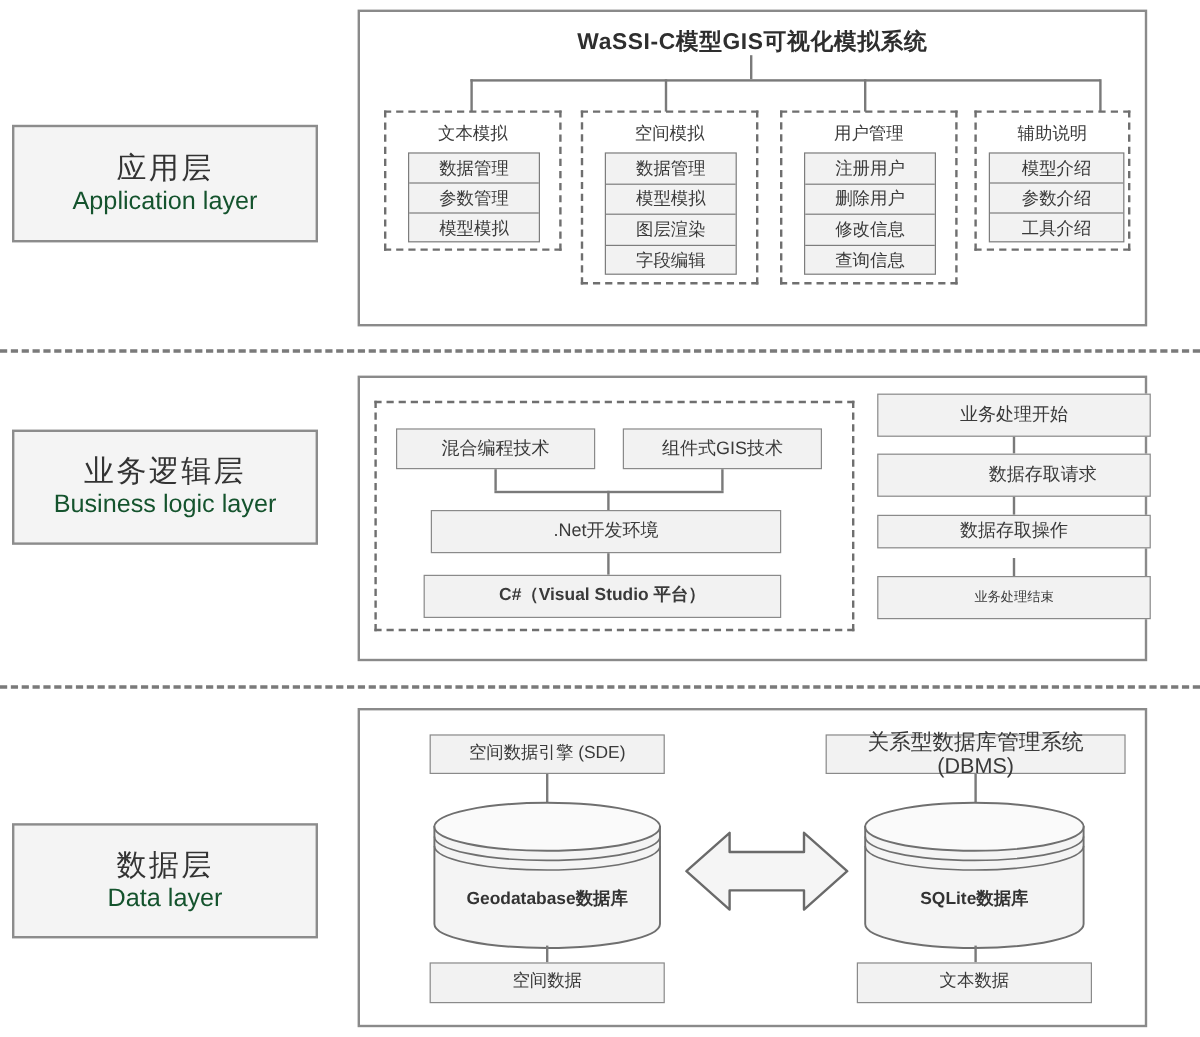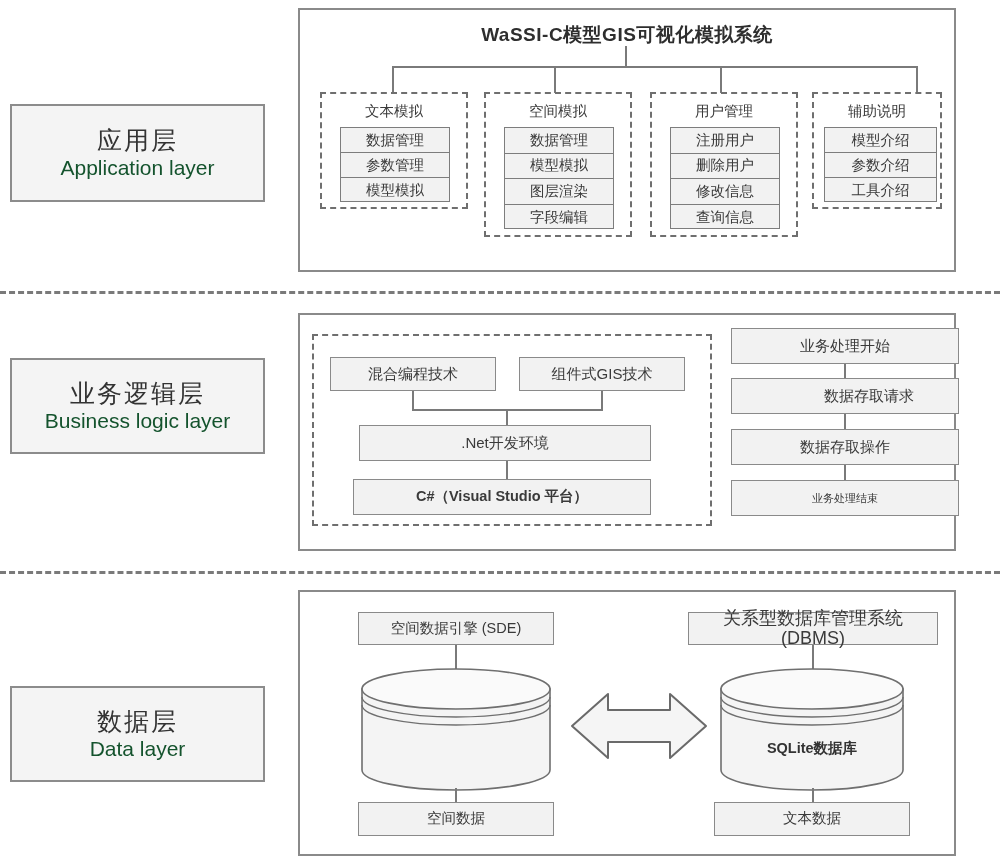--- a/index.html
+++ b/index.html
@@ -199,21 +199,21 @@
 <div class="abs box" style="left:359px; top:425px; width:292px; height:36px; font-size:15px;">.Net开发环境</div>
 
 <div class="abs line-v" style="left:506px; top:461px; height:18px;"></div>
 
 <div class="abs box" style="left:353px; top:479px; width:298px; height:36px; font-size:14.5px; font-weight:bold;">C#（Visual Studio 平台）</div>
 
 <div class="abs box" style="left:731px; top:328px; width:228px; height:36px; font-size:15px;">业务处理开始</div>
 <div class="abs line-v" style="left:844px; top:364px; height:14px;"></div>
 <div class="abs box" style="left:731px; top:378px; width:228px; height:36px; font-size:15px;padding-left:48px;">数据存取请求</div>
 <div class="abs line-v" style="left:844px; top:414px; height:15px;"></div>
-<div class="abs box" style="left:731px; top:429px; width:228px; height:36px; font-size:15px;">数据存取操作</div>
+<div class="abs box" style="left:731px; top:429px; width:228px; height:28px; font-size:15px;">数据存取操作</div>
 <div class="abs line-v" style="left:844px; top:465px; height:15px;"></div>
 <div class="abs box" style="left:731px; top:480px; width:228px; height:36px; font-size:11px;">业务处理结束</div>
 
 <div class="abs separator" style="left:0px; top:571px; width:1000px;"></div>
 
 <div class="abs layer-plate" style="left:10px; top:686px; width:255px; height:96px;">
   <div class="cn">数据层</div>
   <div class="en">Data layer</div>
 </div>
 
@@ -222,20 +222,21 @@
 <div class="abs box" style="left:358px; top:612px; width:196px; height:33px; font-size:14.5px;">空间数据引擎 (SDE)</div>
 <div class="abs line-v" style="left:455px; top:645px; height:27px;"></div>
 
 <div class="cylinder" style="left:358px; top:667px; width:196px; height:125px;">
   <svg width="196" height="125" viewBox="0 0 196 125">
     <path d="M4,22 L4,103 A94,20 0 0 0 192,103 L192,22 Z" fill="#f4f4f4" stroke="#6f6f6f" stroke-width="1.6"></path>
     <ellipse cx="98" cy="22" rx="94" ry="20" fill="#fafafa" stroke="#6f6f6f" stroke-width="1.6"></ellipse>
     <path d="M4,30 A94,20 0 0 0 192,30" fill="none" stroke="#6f6f6f" stroke-width="1.4"></path>
     <path d="M4,38 A94,20 0 0 0 192,38" fill="none" stroke="#6f6f6f" stroke-width="1.4"></path>
   </svg>
+  <div class="cyl-label" style="top:72px;">Geodatabase数据库</div>
 </div>
 
 <div class="abs line-v" style="left:455px; top:788px; height:14px;"></div>
 <div class="abs box" style="left:358px; top:802px; width:196px; height:34px; font-size:14.5px;">空间数据</div>
 
 <div class="abs" style="left:570px; top:690px; width:138px; height:72px;">
   <svg width="138" height="72" viewBox="0 0 138 72">
     <polygon points="2,36 38,4 38,20 100,20 100,4 136,36 100,68 100,52 38,52 38,68" fill="#f5f5f5" stroke="#6a6a6a" stroke-width="2" stroke-linejoin="round"></polygon>
   </svg>
 </div>

